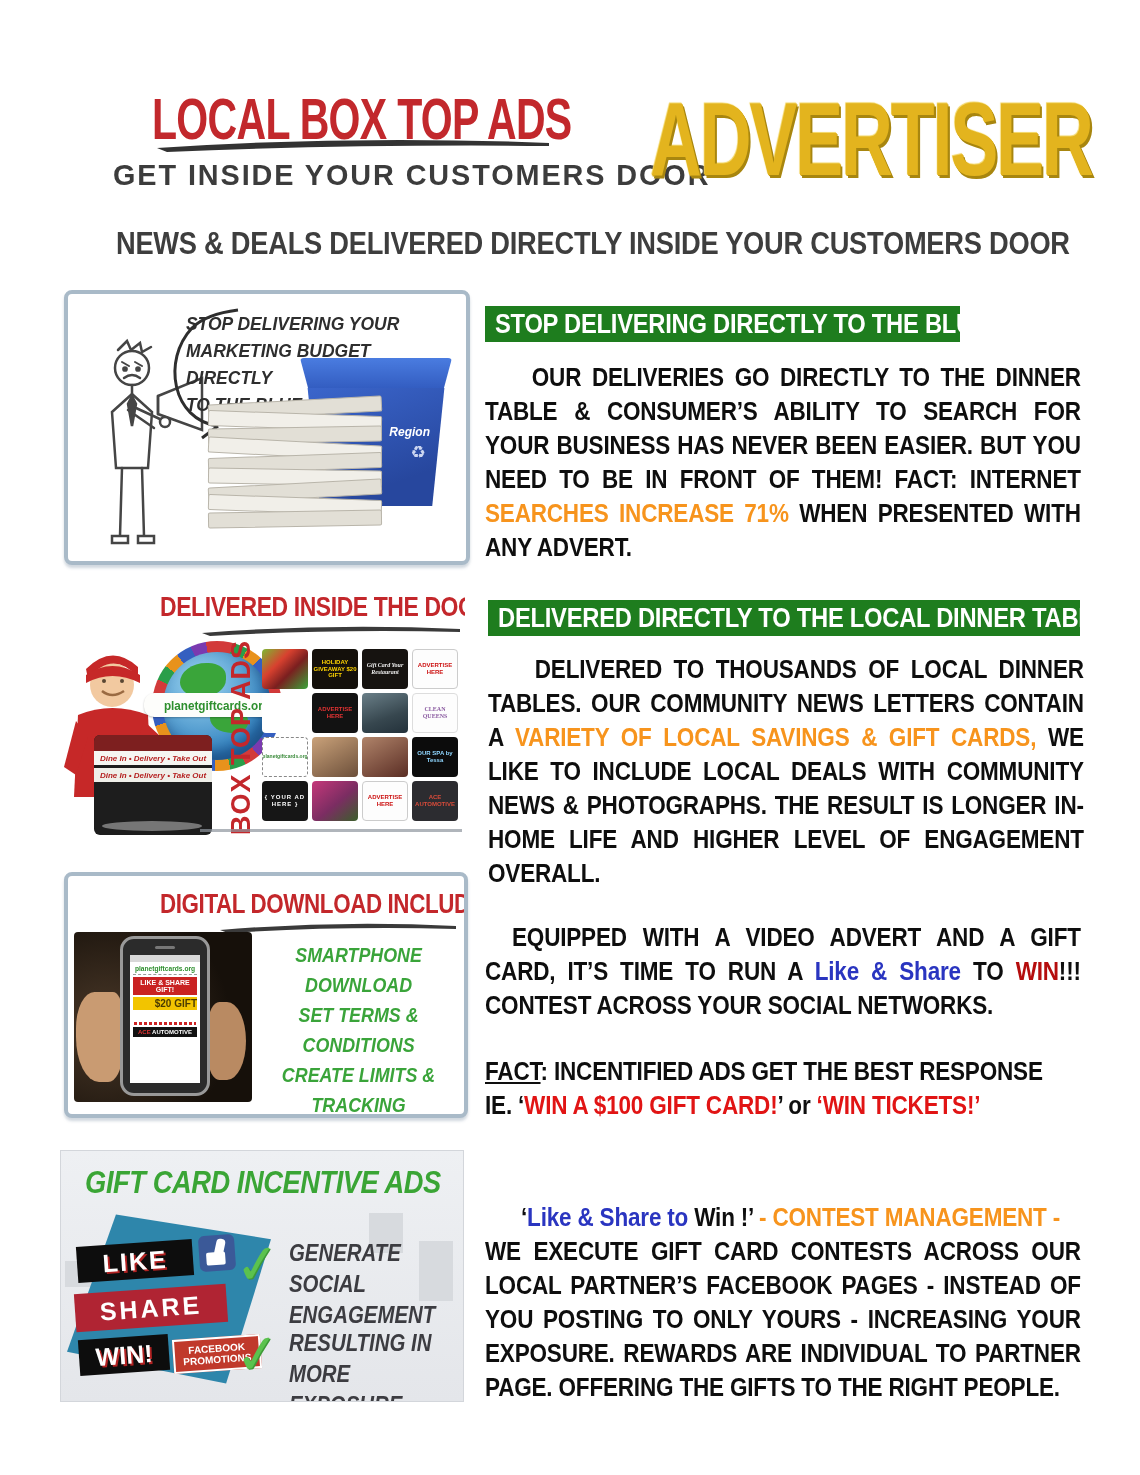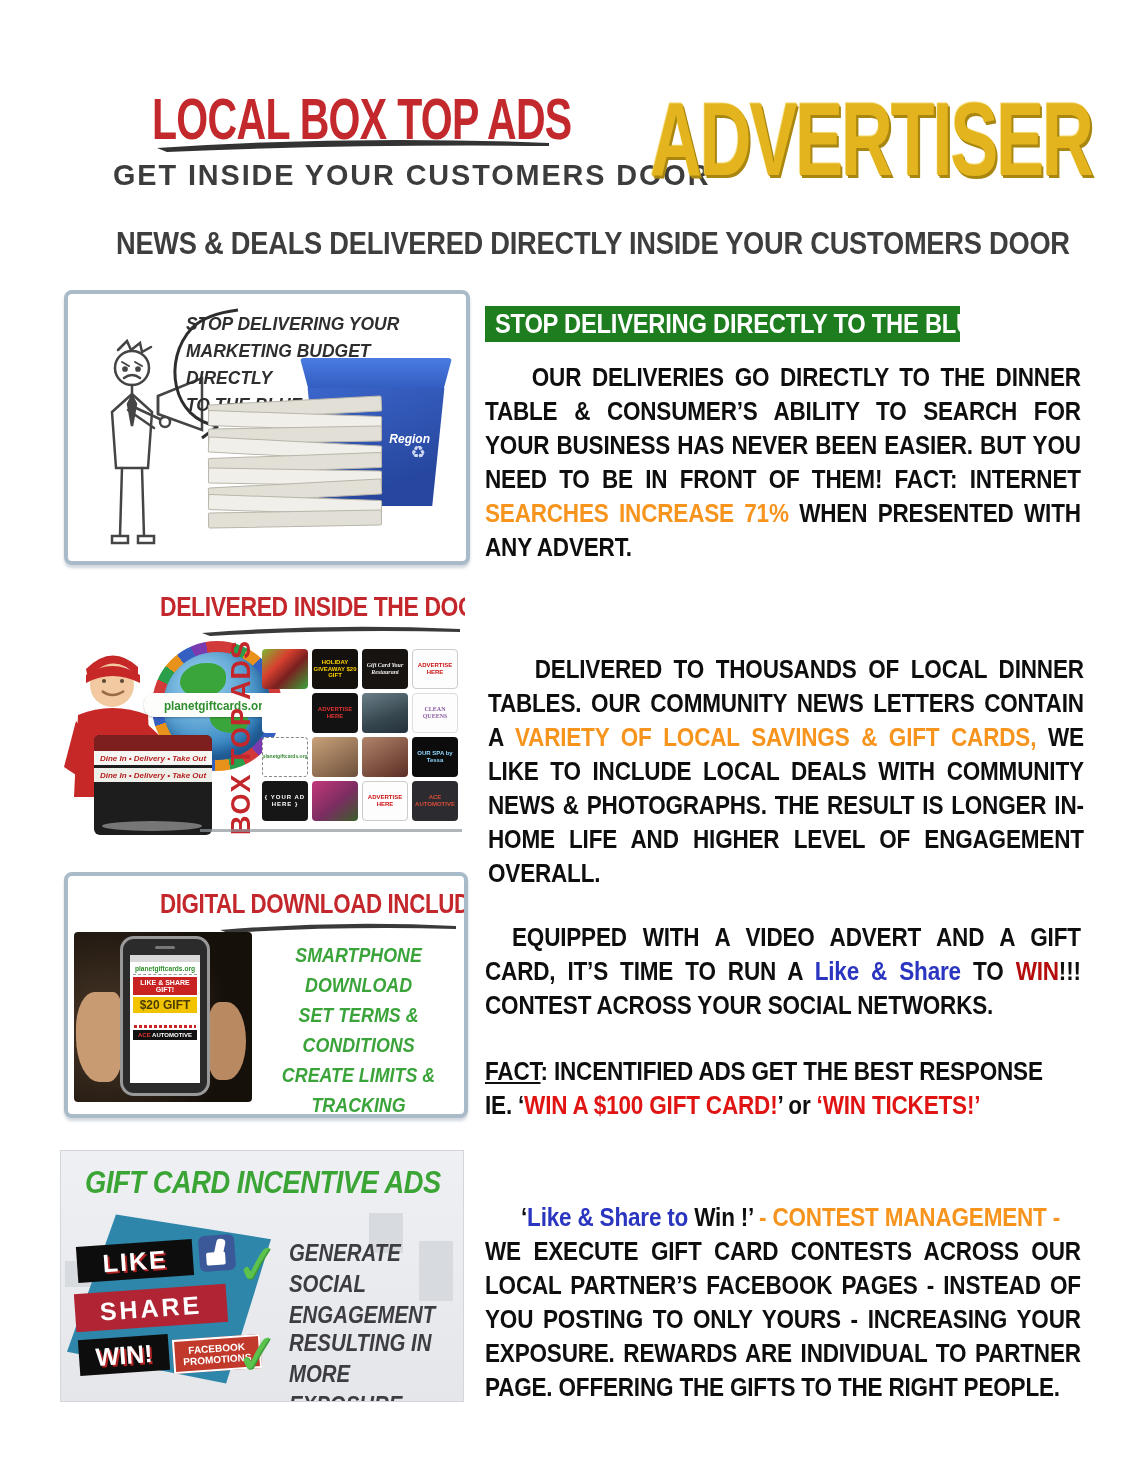--- a/index.html
+++ b/index.html
@@ -46,21 +46,21 @@
   
   .bubble-text{left:118px;top:16px;width:260px;font-weight:bold;font-style:italic;
                font-size:19px;line-height:27px;color:#2e2e2e;white-space:pre-line;
                transform:scaleX(0.92);transform-origin:left top;}
   .bluebox{left:232px;top:64px;width:152px;height:148px;}
   .bb-rim{position:absolute;left:0;top:0;width:100%;height:34px;background:linear-gradient(#4a7ce0,#3059bd);
           clip-path:polygon(0 0,100% 0,94% 100%,6% 100%);border-radius:4px;}
   .bb-body{position:absolute;left:0;top:30px;width:100%;height:118px;
            background:linear-gradient(160deg,#3b66cc,#27479e 75%);
            clip-path:polygon(5% 0,95% 0,87% 100%,13% 100%);}
-  .bb-label{position:absolute;right:22px;top:74px;color:#fff;font-weight:bold;font-style:italic;font-size:12px;}
+  .bb-label{position:absolute;right:22px;top:67px;color:#fff;font-weight:bold;font-style:italic;font-size:12px;}
   .bb-recycle{position:absolute;right:26px;top:84px;color:#eaf0ff;font-size:17px;opacity:.85;}
   .news{left:140px;top:106px;width:176px;height:134px;}
   .sheet{position:absolute;left:0;width:172px;height:14px;background:#f1efe9;border:1px solid #b9b5aa;border-radius:2px;}
   .sheet:nth-child(odd){background:#e2dfd6;}
   .sheet:nth-child(1){top:0;transform:rotate(-3deg);}
   .sheet:nth-child(2){top:13px;transform:rotate(2deg);}
   .sheet:nth-child(3){top:27px;transform:rotate(-1deg);}
   .sheet:nth-child(4){top:41px;transform:rotate(3deg);}
   .sheet:nth-child(5){top:55px;transform:rotate(-2deg);}
   .sheet:nth-child(6){top:69px;transform:rotate(1deg);}
@@ -117,21 +117,21 @@
   .hand{position:absolute;left:2px;top:60px;width:46px;height:90px;background:#c99b72;border-radius:40% 20% 30% 50%;}
   .hand2{position:absolute;right:6px;top:70px;width:38px;height:78px;background:#b98a62;border-radius:30% 50% 50% 30%;}
   .phone{position:absolute;left:46px;top:4px;width:90px;height:160px;background:#2b2b2b;
          border:3px solid #999;border-radius:14px;box-sizing:border-box;}
   .speaker{position:absolute;left:32px;top:7px;width:20px;height:3px;background:#777;border-radius:2px;}
   .screen{position:absolute;left:7px;top:16px;width:70px;height:128px;background:#fff;overflow:hidden;}
   .sb{height:7px;background:#d8d8d8;}
   .slogo{color:#2e8f2e;font-weight:bold;font-size:7px;text-align:center;margin-top:3px;transform:scaleX(.95);}
   .sdash{height:0;border-top:1px dashed #999;margin:2px 3px;}
   .strip-red{margin:2px 3px 0;background:#c92222;color:#fff;font-weight:bold;font-size:7px;text-align:center;padding:2px 0;}
-  .strip-yellow{margin:2px 3px 12px;background:#f2c400;color:#4a3b00;font-weight:bold;font-size:12px;text-align:center;padding:1px 0;}
+  .strip-yellow{margin:2px 3px 12px;background:#f2c400;color:#4a3b00;font-weight:bold;font-size:10px;text-align:right;padding:1px 0;}
   .strip-fine{margin:2px 4px 0;height:3px;background:repeating-linear-gradient(90deg,#c22 0 3px,transparent 3px 5px);}
   .strip-black{margin:2px 3px 0;background:#111;color:#fff;font-weight:bold;font-size:6px;text-align:center;padding:2px 0;}
   .strip-black .ace{color:#e23333;}
   .feat{left:186px;top:64px;width:246px;transform:scaleX(0.85);transform-origin:left top;
         color:#3aa43a;font-weight:bold;font-style:italic;font-size:21px;line-height:30px;text-align:center;}
 
   
   .card4{background:linear-gradient(#eef0f3,#e4e6ea);border:1px solid #d3d6db;}
   .bldg{position:absolute;width:34px;height:40px;background:#d7dade;}
   .img4-title{left:0;right:0;top:14px;text-align:center;color:#3aa535;font-weight:bold;font-style:italic;
@@ -274,20 +274,23 @@
       <div class="tile t-massage"></div>
       <div class="tile t-spa">OUR SPA by Tessa</div>
       <div class="tile t-yourad">{ YOUR AD HERE }</div>
       <div class="tile t-retail"></div>
       <div class="tile t-advw">ADVERTISE HERE</div>
       <div class="tile t-auto">ACE AUTOMOTIVE</div>
     </div>
     <div class="abs grid-shadow"></div>
   </div>
 
+  <div class="abs gbar" style="left:488px;top:600px;width:592px;">
+    <span>DELIVERED DIRECTLY TO THE LOCAL DINNER TABLE!</span>
+  </div>
   <div class="abs para ind" style="left:488px;top:652px;"><span>DELIVERED TO THOUSANDS OF LOCAL DINNER TABLES. OUR  COMMUNITY NEWS LETTERS CONTAIN A </span><span class="orange">VARIETY OF LOCAL SAVINGS &amp; GIFT CARDS,</span><span>  WE LIKE TO INCLUDE LOCAL DEALS WITH COMMUNITY NEWS &amp; PHOTOGRAPHS.   THE RESULT IS LONGER   IN-HOME LIFE AND HIGHER LEVEL OF ENGAGEMENT OVERALL.</span></div>
 
   <div class="abs frame" style="left:64px;top:872px;width:396px;height:238px;">
     <div class="abs img3-title">DIGITAL DOWNLOAD INCLUDED</div>
     <div class="abs" style="left:150px;top:44px;">
       <svg width="240" height="12" viewBox="0 0 240 12">
           <path d="M2,8 Q120,-2 238,4 L238,7 Q120,4 10,11 Z" fill="#3a3a3a"></path>
         </svg>
     </div>
     <div class="abs photo">

